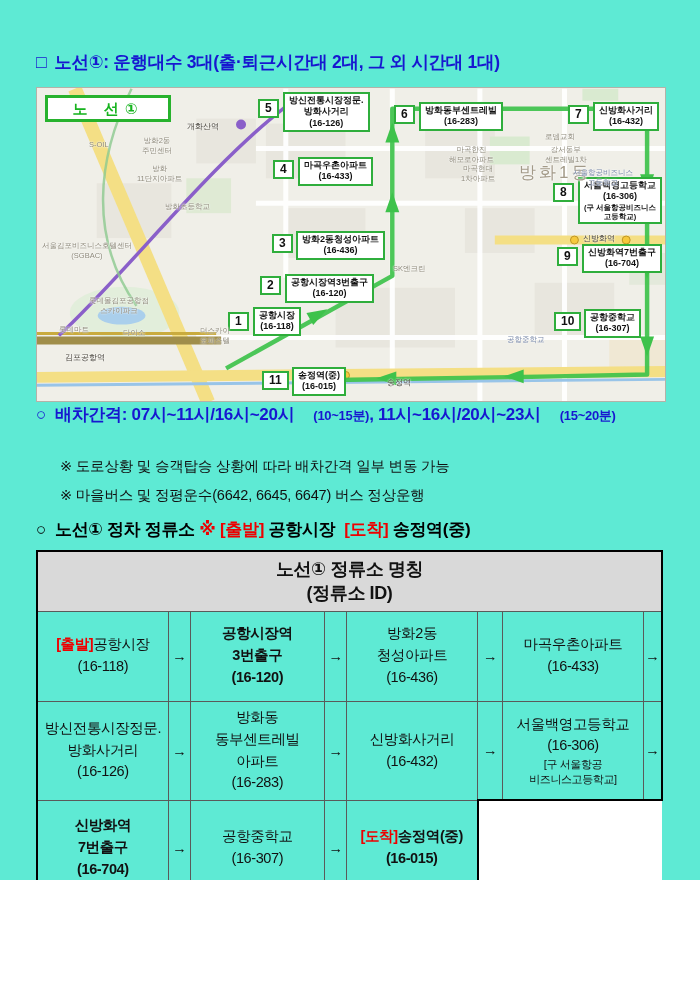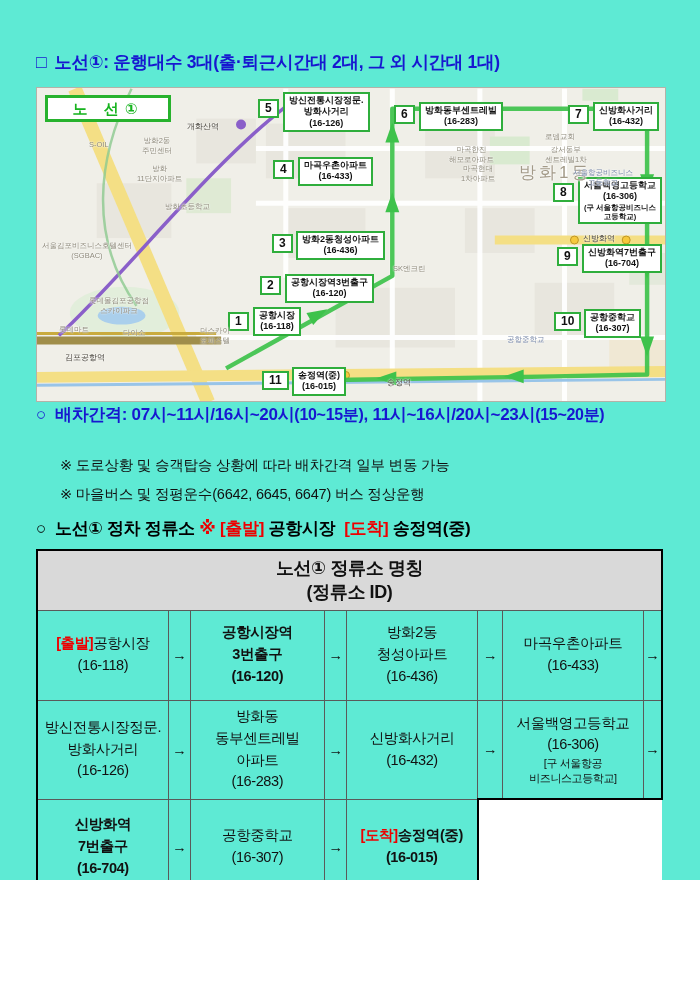--- a/index.html
+++ b/index.html
@@ -32,21 +32,21 @@
   .stoplabel .sm { font-size:7.5px; }
   .poi { position:absolute; font-size:7.5px; color:#8e897a; text-align:center; line-height:1.3;
          white-space:pre; text-shadow:0 0 2px #fff,0 0 2px #fff; }
   .poi-dark { color:#46423a; font-size:8px; }
   .poi-blue { color:#7787a8; }
   .poi-area { font-size:17px; color:#a39a88; letter-spacing:3px; }
   
   .oline { font-size:17px; font-weight:bold; color:#1717d0; line-height:26px; letter-spacing:-0.3px; }
   .oline:first-of-type { margin-top:9px; }
   .oline .red { color:#ee0000; }
-  .oline .sm { font-size:16px; }
+  .oline .sm { font-size:13px;padding-left:19px; }
   .oline .bul { margin-right:9px; }
   .note { font-size:14.5px; color:#111; line-height:29px; margin-left:24px; letter-spacing:-0.2px; }
   .notes { margin-top:23px; }
   .stopline { font-size:17px; font-weight:bold; color:#000; margin-top:7px; line-height:26px; letter-spacing:-0.3px; }
   .stopline .red { color:#ee0000; }
   .stopline .bul { margin-right:9px; font-weight:normal; }
   
   table.stops { width:627px; border-collapse:collapse; table-layout:fixed; margin-top:7px; }
   table.stops td { border:1px solid #5a5a5a; text-align:center; vertical-align:middle;
                    font-size:14.5px; color:#111; padding:3px 1px; letter-spacing:-0.4px; }

